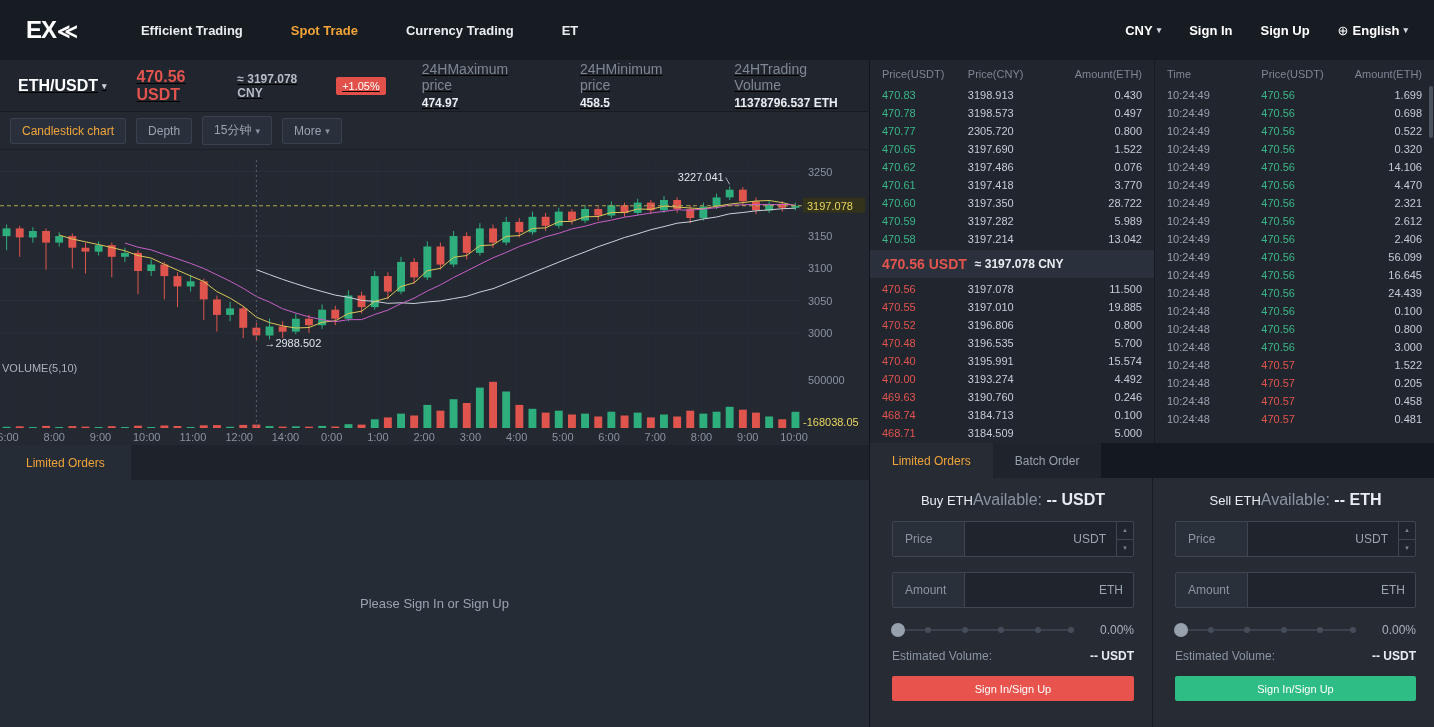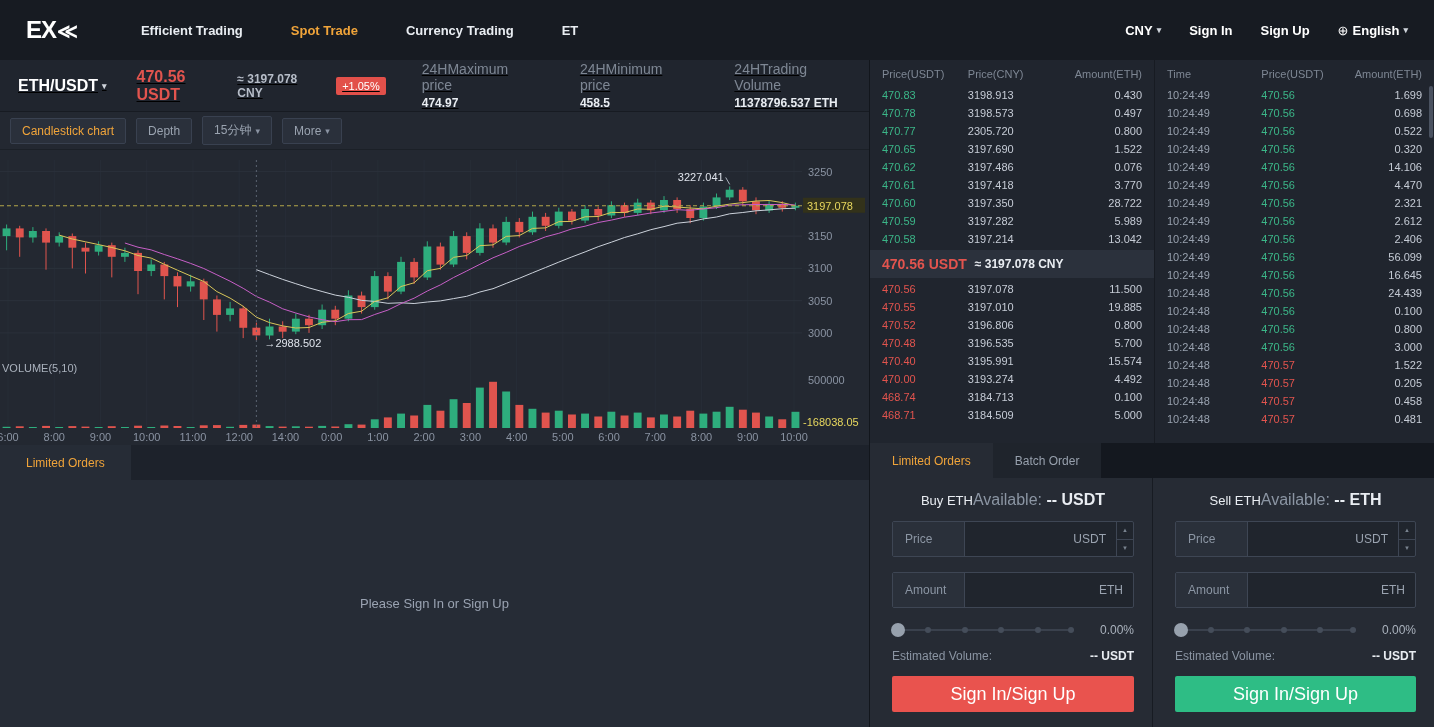--- a/index.html
+++ b/index.html
@@ -97,21 +97,21 @@
   .step-btn { flex: 1; display: flex; align-items: center; justify-content: center; color: #79838f; font-size: 6px; cursor: pointer; }
   .step-btn:first-child { border-bottom: 1px solid #3e4654; }
   .slider-row { display: flex; align-items: center; margin: 2px 0 12px 0; }
   .slider { flex: 1; position: relative; height: 14px; margin-right: 14px; cursor: pointer; }
   .slider-track { position: absolute; top: 6px; left: 0; right: 0; height: 2px; background: #3a414d; }
   .slider-dot { position: absolute; top: 4px; width: 6px; height: 6px; border-radius: 50%; background: #454d5a; }
   .slider-thumb { position: absolute; top: 0; left: -1px; width: 14px; height: 14px; border-radius: 50%; background: #97a1ad; cursor: pointer; }
   .slider-pct { width: 46px; text-align: right; font-size: 12px; color: #aab2bd; }
   .est-row { display: flex; justify-content: space-between; font-size: 12px; color: #8b95a3; margin-bottom: 13px; }
   .est-row b { color: #e9edf2; font-weight: bold; }
-  .submit { width: 100%; height: 36px; border: none; border-radius: 2px; color: #fff; font-size: 18px; cursor: pointer; font-family: "Liberation Sans", sans-serif; }
+  .submit { width: 100%; height: 25px; border: none; border-radius: 2px; color: #fff; font-size: 11px; cursor: pointer; font-family: "Liberation Sans", sans-serif; }
   .submit.buy { background: #e9534e; }
   .submit.sell { background: #2ebd85; }
 </style>
 </head>
 <body>
 
 <div class="app">
 
   <header class="navbar">
     <div class="logo">
@@ -525,20 +525,25 @@
                 <span class="col-a c-red">470.40</span>
                 <span class="col-b c-mid">3195.991</span>
                 <span class="col-c c-amt">15.574</span>
               </div>
               <div class="ob-row">
                 <span class="col-a c-red">470.00</span>
                 <span class="col-b c-mid">3193.274</span>
                 <span class="col-c c-amt">4.492</span>
               </div>
               <div class="ob-row">
+                <span class="col-a c-red">469.63</span>
+                <span class="col-b c-mid">3190.760</span>
+                <span class="col-c c-amt">0.246</span>
+              </div>
+              <div class="ob-row">
                 <span class="col-a c-red">468.74</span>
                 <span class="col-b c-mid">3184.713</span>
                 <span class="col-c c-amt">0.100</span>
               </div>
               <div class="ob-row">
                 <span class="col-a c-red">468.71</span>
                 <span class="col-b c-mid">3184.509</span>
                 <span class="col-c c-amt">5.000</span>
               </div>
             </div>

